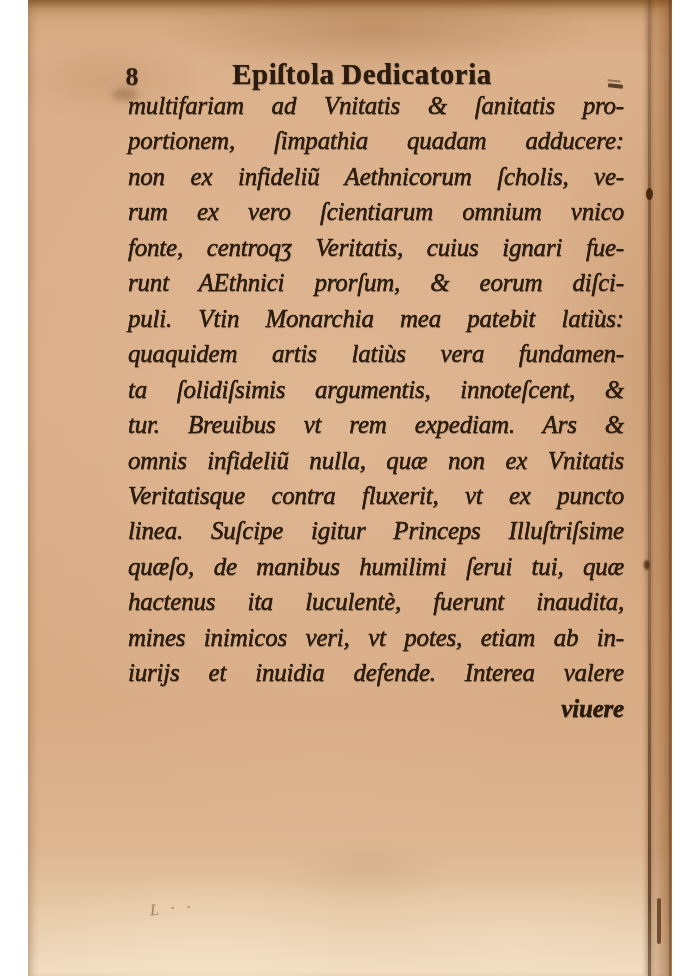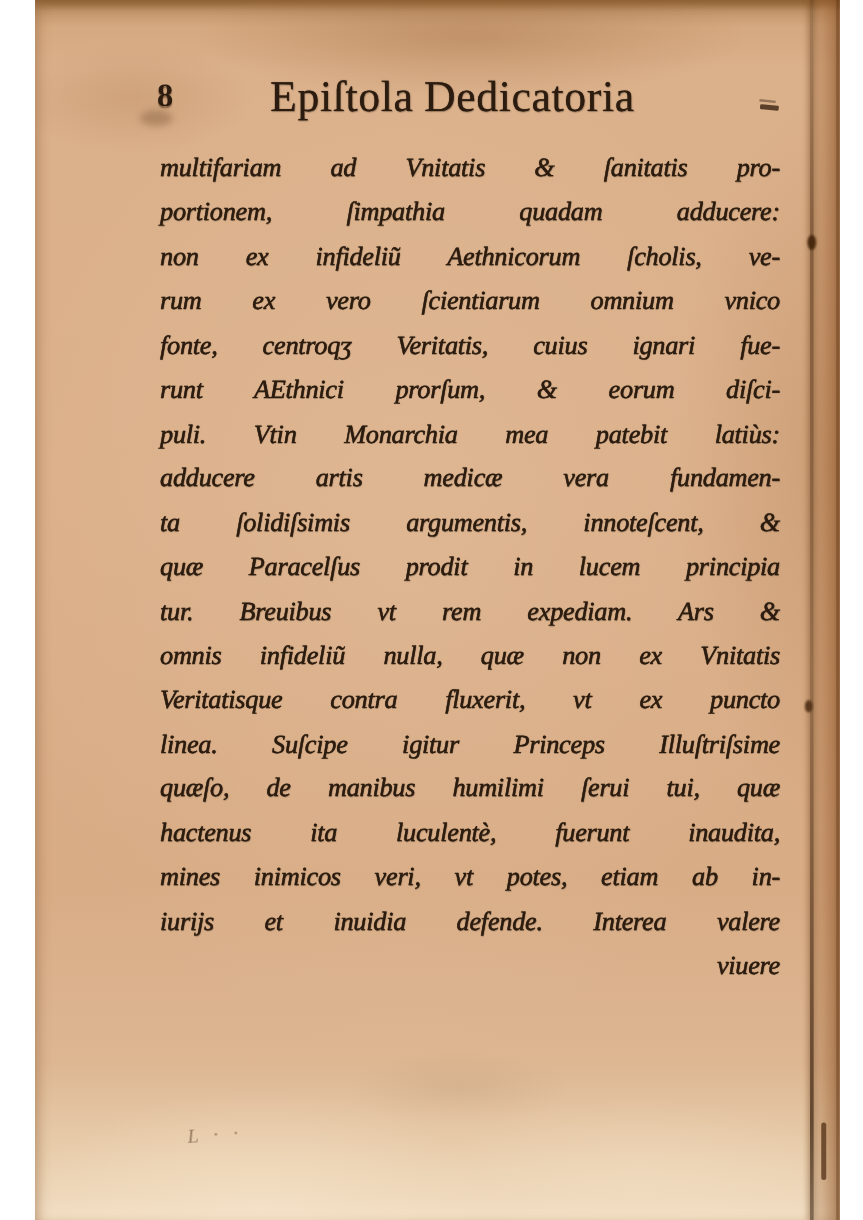--- a/index.html
+++ b/index.html
@@ -53,33 +53,33 @@
     position:absolute;left:84px;top:62px;width:40px;
     font-size:26px;font-weight:700;text-align:center;
     text-shadow:0 1px 1px rgba(60,35,15,.5);
   }
   .sig-smudge{
     position:absolute;left:84px;top:88px;width:26px;height:13px;border-radius:50%;
     background:rgba(92,58,28,.30);filter:blur(3px);
   }
   .running-header{
     position:absolute;left:100px;top:58px;width:496px;
-    font-size:35px;font-weight:400;text-align:center;letter-spacing:.5px;word-spacing:-1px;
+    font-size:29px;font-weight:700;text-align:center;letter-spacing:.5px;word-spacing:-1px;
     transform:translateX(-14px);
     text-shadow:0 0 .7px rgba(43,28,15,.9), .5px .8px 1px rgba(43,28,15,.35);
   }
   .bodytext{
-    position:absolute;left:100px;top:117px;width:496px;
-    font-style:italic;font-size:21px;line-height:35.45px;
+    position:absolute;left:100px;top:88px;width:496px;
+    font-style:italic;font-size:25px;line-height:35.45px;
     letter-spacing:-.2px;word-spacing:-1px;
     -webkit-text-stroke:.3px #2b1c0f;
     text-shadow:0 0 .6px rgba(43,28,15,.85), .4px .5px .9px rgba(43,28,15,.35);
   }
   .line{text-align:justify;text-align-last:justify;white-space:nowrap;}
-  .catchword{text-align:left;text-align-last:right;}
+  .catchword{text-align:left;text-align-last:right;font-weight:bold;}
   
   .margin-dash{
     position:absolute;left:580px;top:84px;width:15px;height:4px;
     background:#3a2412;transform:rotate(6deg);opacity:.8;border-radius:1px;
     box-shadow:-2px -5px 0 -1px rgba(58,36,18,.55);
   }
   .speck1{position:absolute;left:618px;top:188px;width:7px;height:12px;border-radius:50%;
     background:#3a2008;filter:blur(.7px);}
   .speck2{position:absolute;left:616px;top:560px;width:6px;height:10px;border-radius:50%;
     background:rgba(58,32,10,.85);filter:blur(.8px);}
@@ -111,23 +111,22 @@
   <div class="running-header ink">Epiſtola Dedicatoria</div>
 
   <div class="bodytext ink">
     <div class="line">multifariam ad Vnitatis &amp; ſanitatis pro-</div>
     <div class="line">portionem, ſimpathia quadam adducere:</div>
     <div class="line">non ex infideliũ Aethnicorum ſcholis, ve-</div>
     <div class="line">rum ex vero ſcientiarum omnium vnico</div>
     <div class="line">fonte, centroqʒ Veritatis, cuius ignari fue-</div>
     <div class="line">runt AEthnici prorſum, &amp; eorum diſci-</div>
     <div class="line">puli. Vtin Monarchia mea patebit latiùs:</div>
-    <div class="line">adducere artis medicæ vera fundamen-</div>
+    <div class="line">quaquidem artis latiùs vera fundamen-</div>
     <div class="line">ta ſolidiſsimis argumentis, innoteſcent, &amp;</div>
-    <div class="line">quæ Paracelſus prodit in lucem principia</div>
     <div class="line">tur. Breuibus vt rem expediam. Ars &amp;</div>
     <div class="line">omnis infideliũ nulla, quæ non ex Vnitatis</div>
     <div class="line">Veritatisque contra fluxerit, vt ex puncto</div>
     <div class="line">linea. Suſcipe igitur Princeps Illuſtriſsime</div>
     <div class="line">quæſo, de manibus humilimi ſerui tui, quæ</div>
     <div class="line">hactenus ita luculentè, fuerunt inaudita,</div>
     <div class="line">mines inimicos veri, vt potes, etiam ab in-</div>
     <div class="line">iurijs et inuidia defende. Interea valere</div>
     <div class="line catchword">viuere</div>
   </div>

